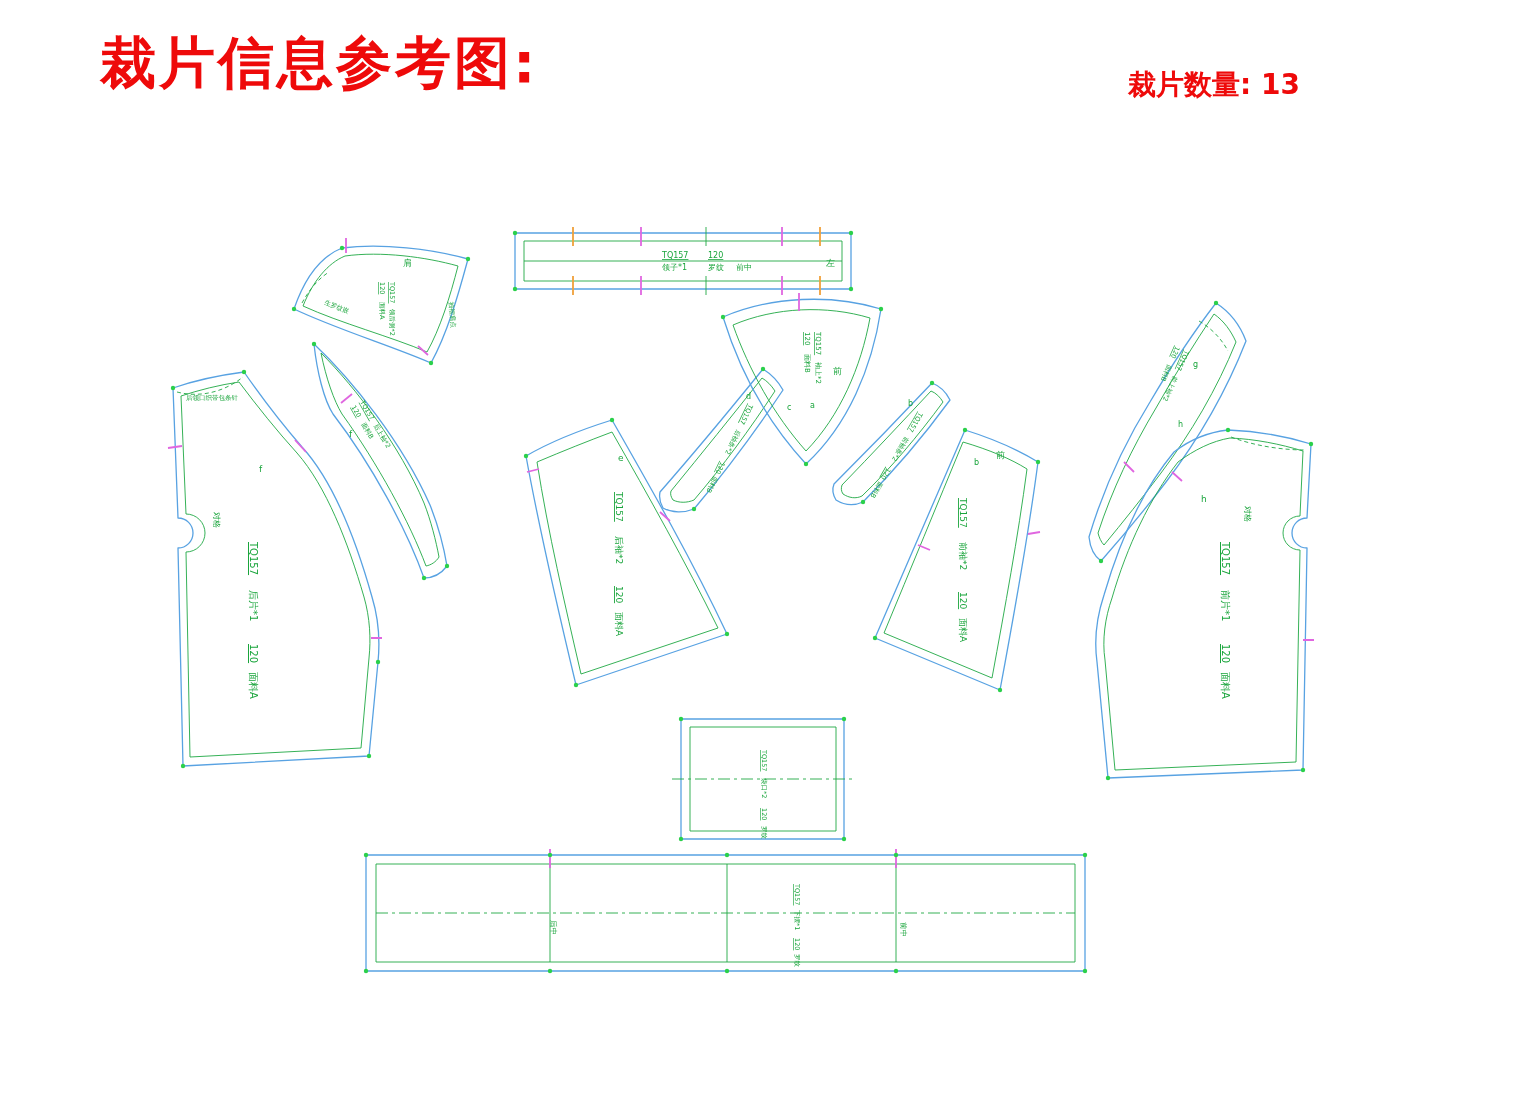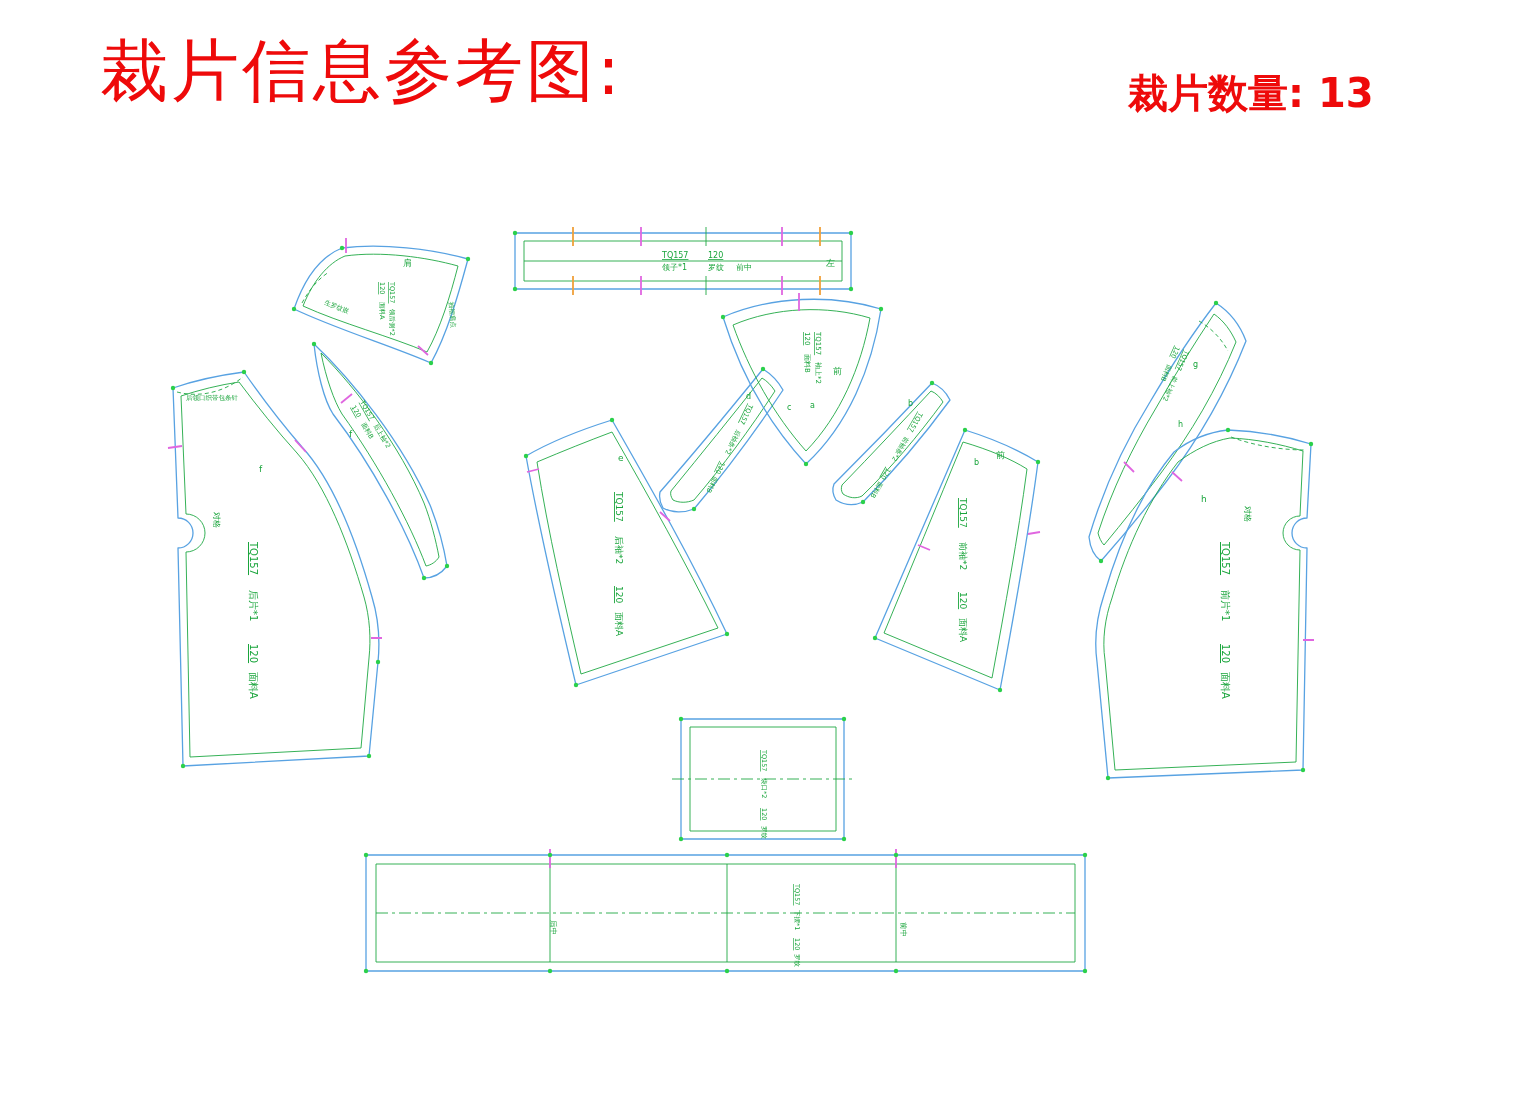--- a/index.html
+++ b/index.html
@@ -1,20 +1,20 @@
 <!DOCTYPE html>
 <html><head>
 <meta charset="utf-8">
 <style>
   html,body{margin:0;padding:0;background:#ffffff;}
   #page{position:relative;width:1526px;height:1098px;background:#ffffff;overflow:hidden;
         font-family:"DejaVu Sans",sans-serif;}
-  .title{position:absolute;left:100px;top:26px;font-size:68px;font-weight:normal;
+  .title{position:absolute;left:100px;top:26px;font-size:56px;font-weight:bold;
          color:#ee0a0a;letter-spacing:3px;white-space:nowrap;}
-  .count{position:absolute;left:1128px;top:66px;font-size:40px;font-weight:bold;
+  .count{position:absolute;left:1128px;top:66px;font-size:28px;font-weight:bold;
          color:#ee0a0a;white-space:nowrap;}
   svg{position:absolute;left:0;top:0;}
   .cut{fill:none;stroke:#58a2e2;stroke-width:1.3px;stroke-linejoin:round;}
   .sew{fill:none;stroke:#1fa844;stroke-width:0.9px;stroke-linejoin:round;}
   .sewd{fill:none;stroke:#1fa844;stroke-width:0.9px;stroke-dasharray:4 3;}
   .dd{fill:none;stroke:#1fa844;stroke-width:0.9px;stroke-dasharray:12 4 3 4;}
   .notm{stroke:#e066e0;stroke-width:1.8px;}
   .noto{stroke:#f0a03a;stroke-width:1.8px;}
   .gt{fill:#1aa53c;font-family:"DejaVu Sans",sans-serif;}
   .s65{font-size:6.5px;} .s7{font-size:7px;} .s75{font-size:7.5px;}

